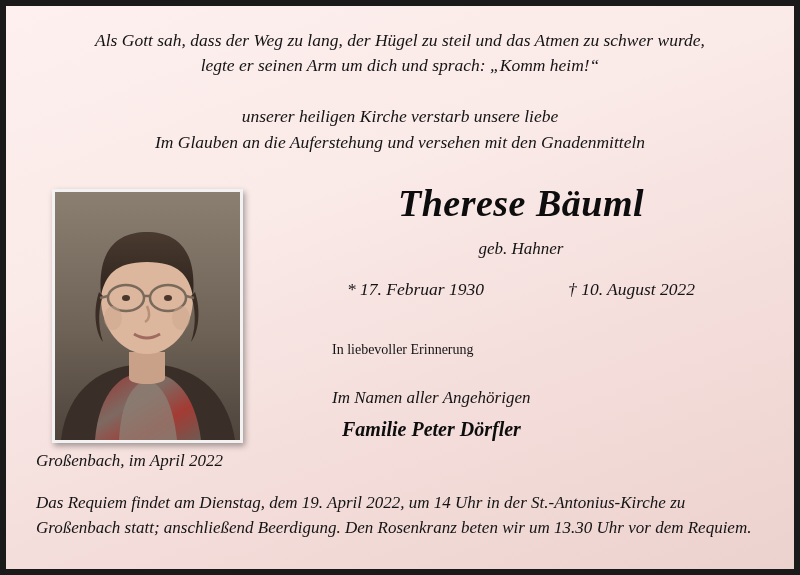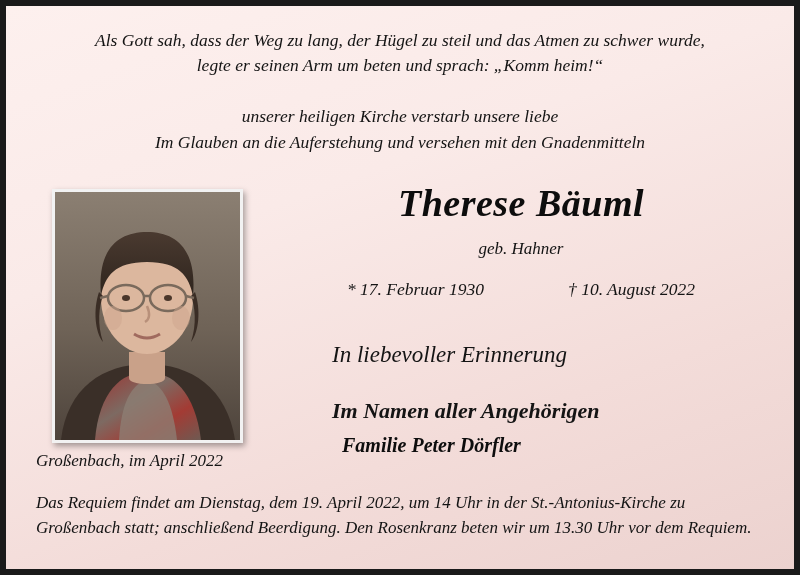--- a/index.html
+++ b/index.html
@@ -91,33 +91,31 @@
   .dates {
     display: flex;
     justify-content: center;
     gap: 84px;
     font-style: italic;
     font-size: 17.5px;
     color: #141414;
     margin-top: 20px;
   }
   .memory {
-    font-style: italic;
-    font-size: 23px;
+    font-size: 14px;
     color: #141414;
     margin-top: 42px;
     padding-left: 58px;
   }
   .behalf {
     font-style: italic;
-    font-size: 22px;
+    font-size: 17px;
     color: #141414;
     margin-top: 30px;
     padding-left: 58px;
-    font-weight: bold;
   }
   .family {
     font-style: italic;
     font-weight: bold;
     font-size: 20px;
     color: #0d0d0d;
     margin-top: 10px;
     padding-left: 68px;
   }
 
@@ -140,21 +138,21 @@
   }
 </style>
 </head>
 <body>
 
 <div class="obituary">
   <div class="inner">
 
     <div class="verse">
       <span class="verse-line">Als Gott sah, dass der Weg zu lang, der Hügel zu steil und das Atmen zu schwer wurde,</span>
-      <span class="verse-line">legte er seinen Arm um beten und sprach: „Komm heim!“</span>
+      <span class="verse-line">legte er seinen Arm um dich und sprach: „Komm heim!“</span>
     </div>
 
     <div class="intro">
       <span class="intro-line">unserer heiligen Kirche verstarb unsere liebe</span>
       <span class="intro-line">Im Glauben an die Auferstehung und versehen mit den Gnadenmitteln</span>
     </div>
 
     <div class="body-area">
 
       <div class="portrait">

